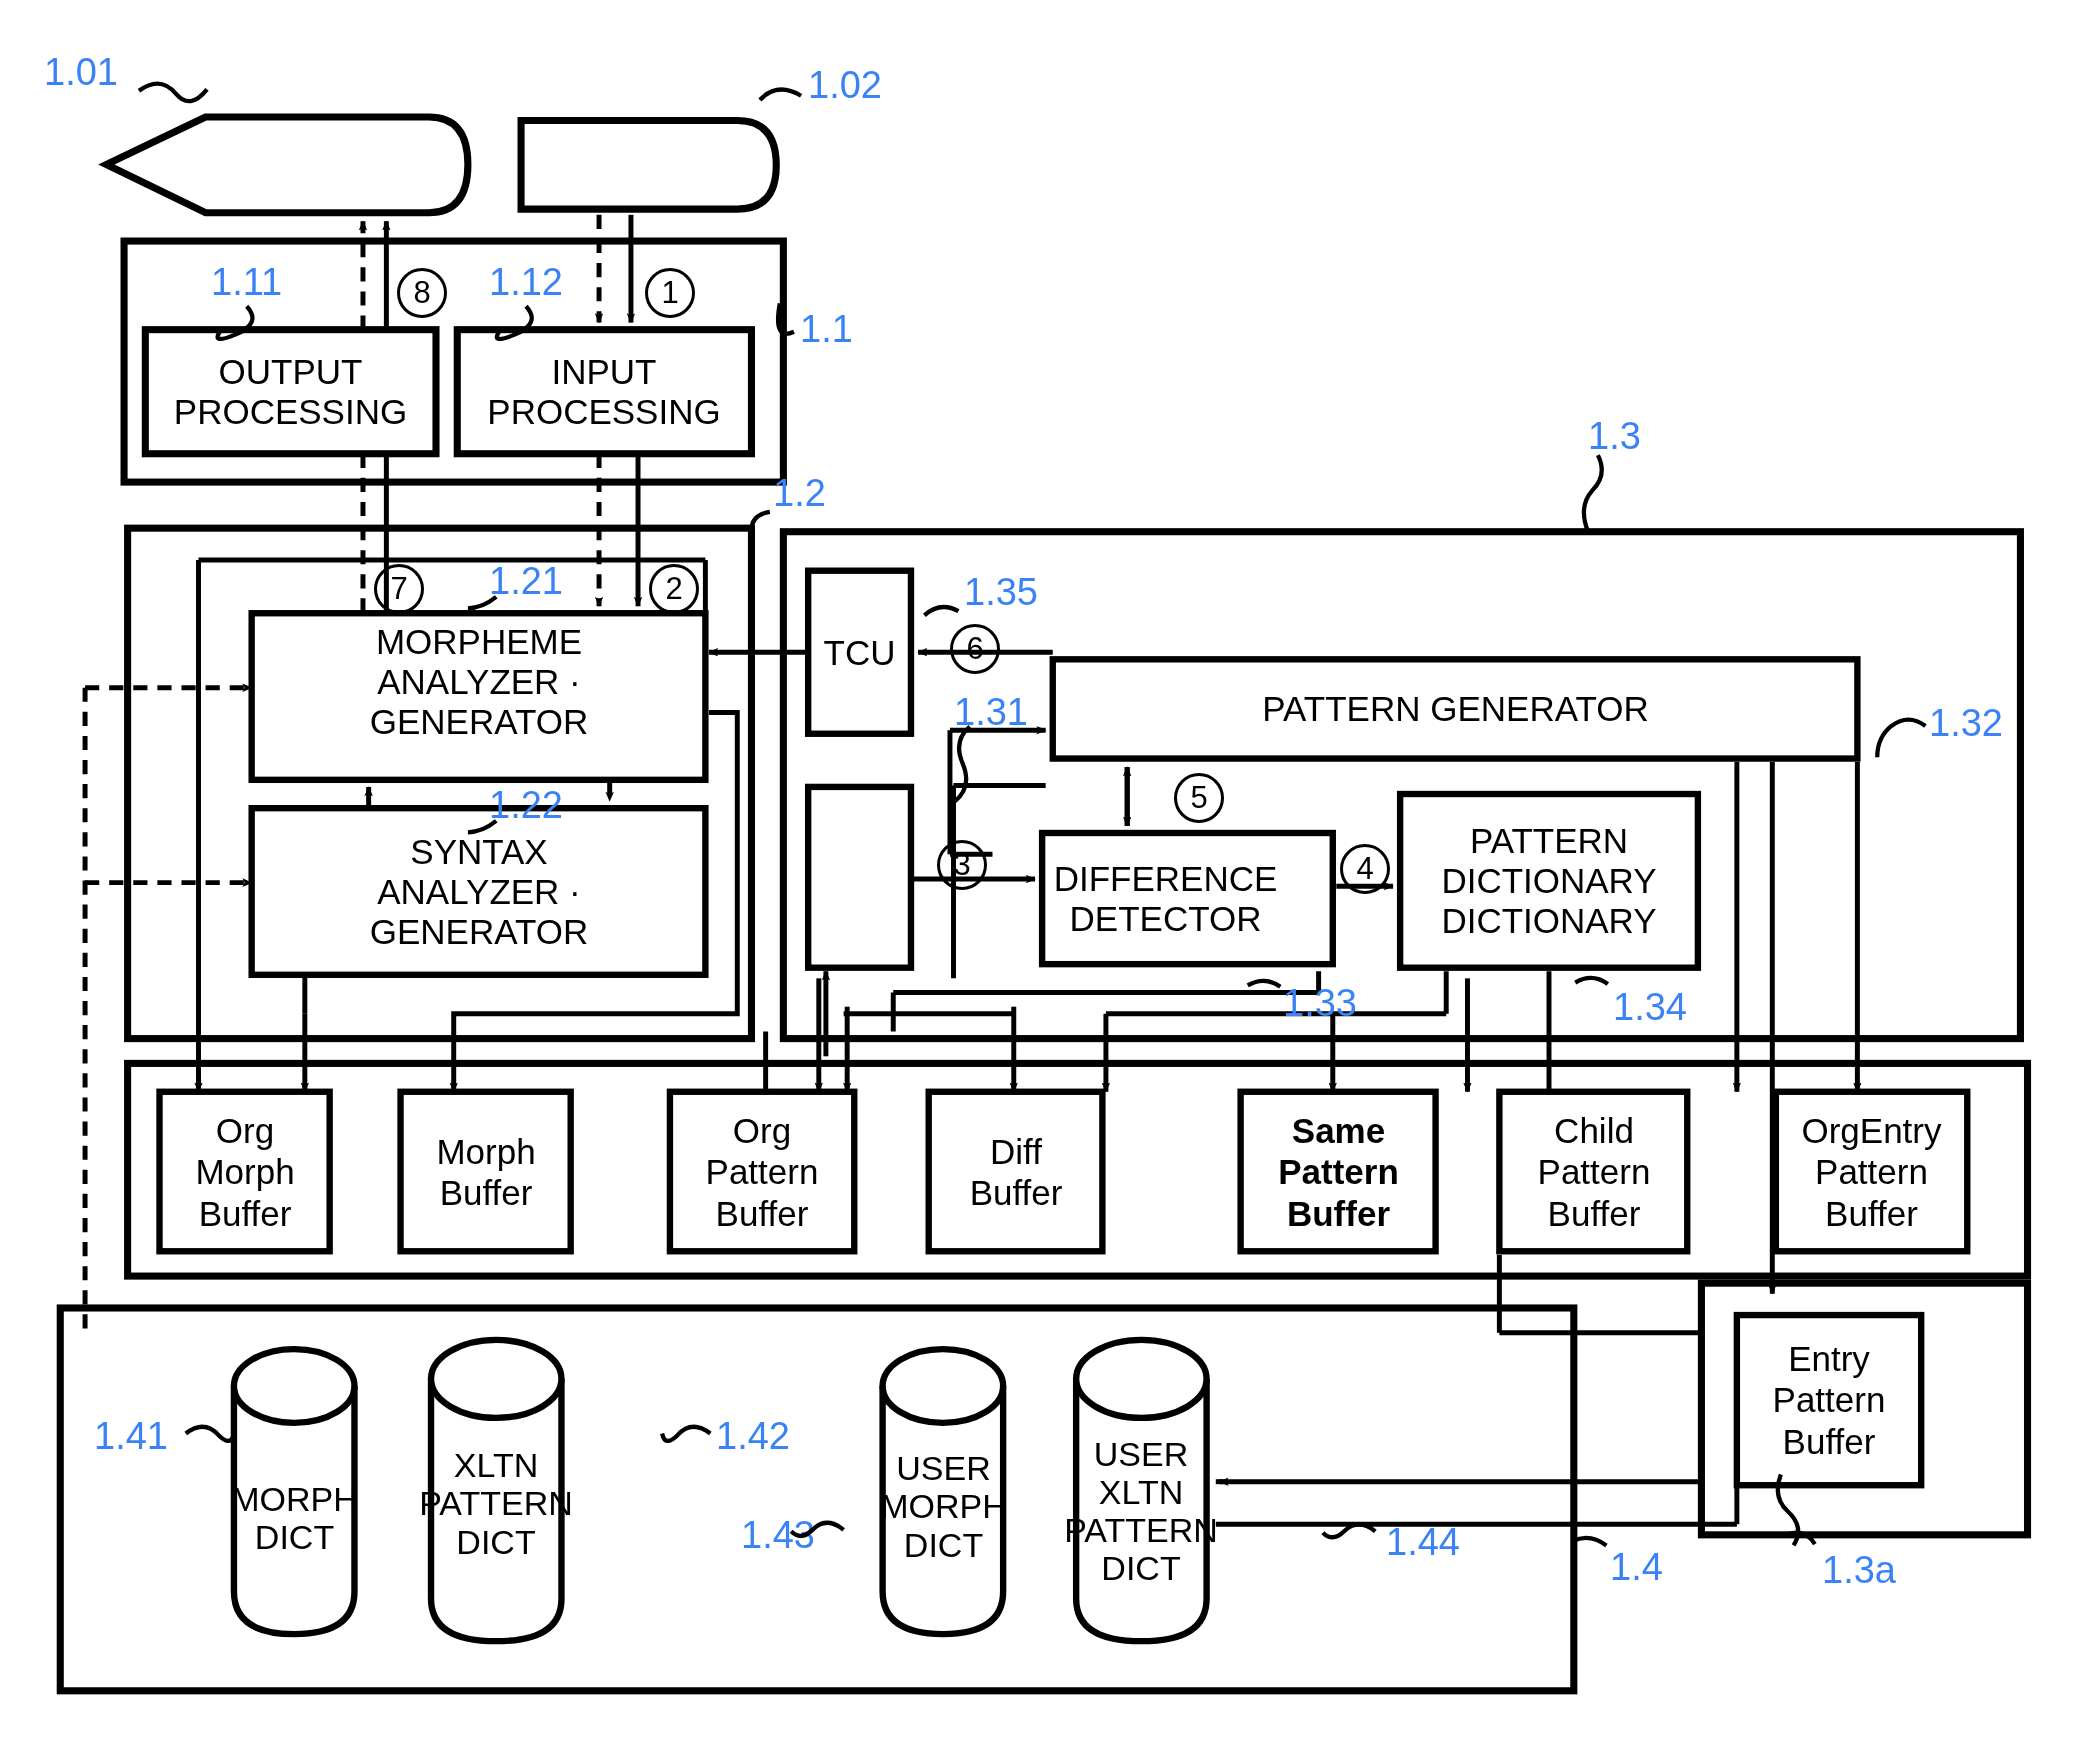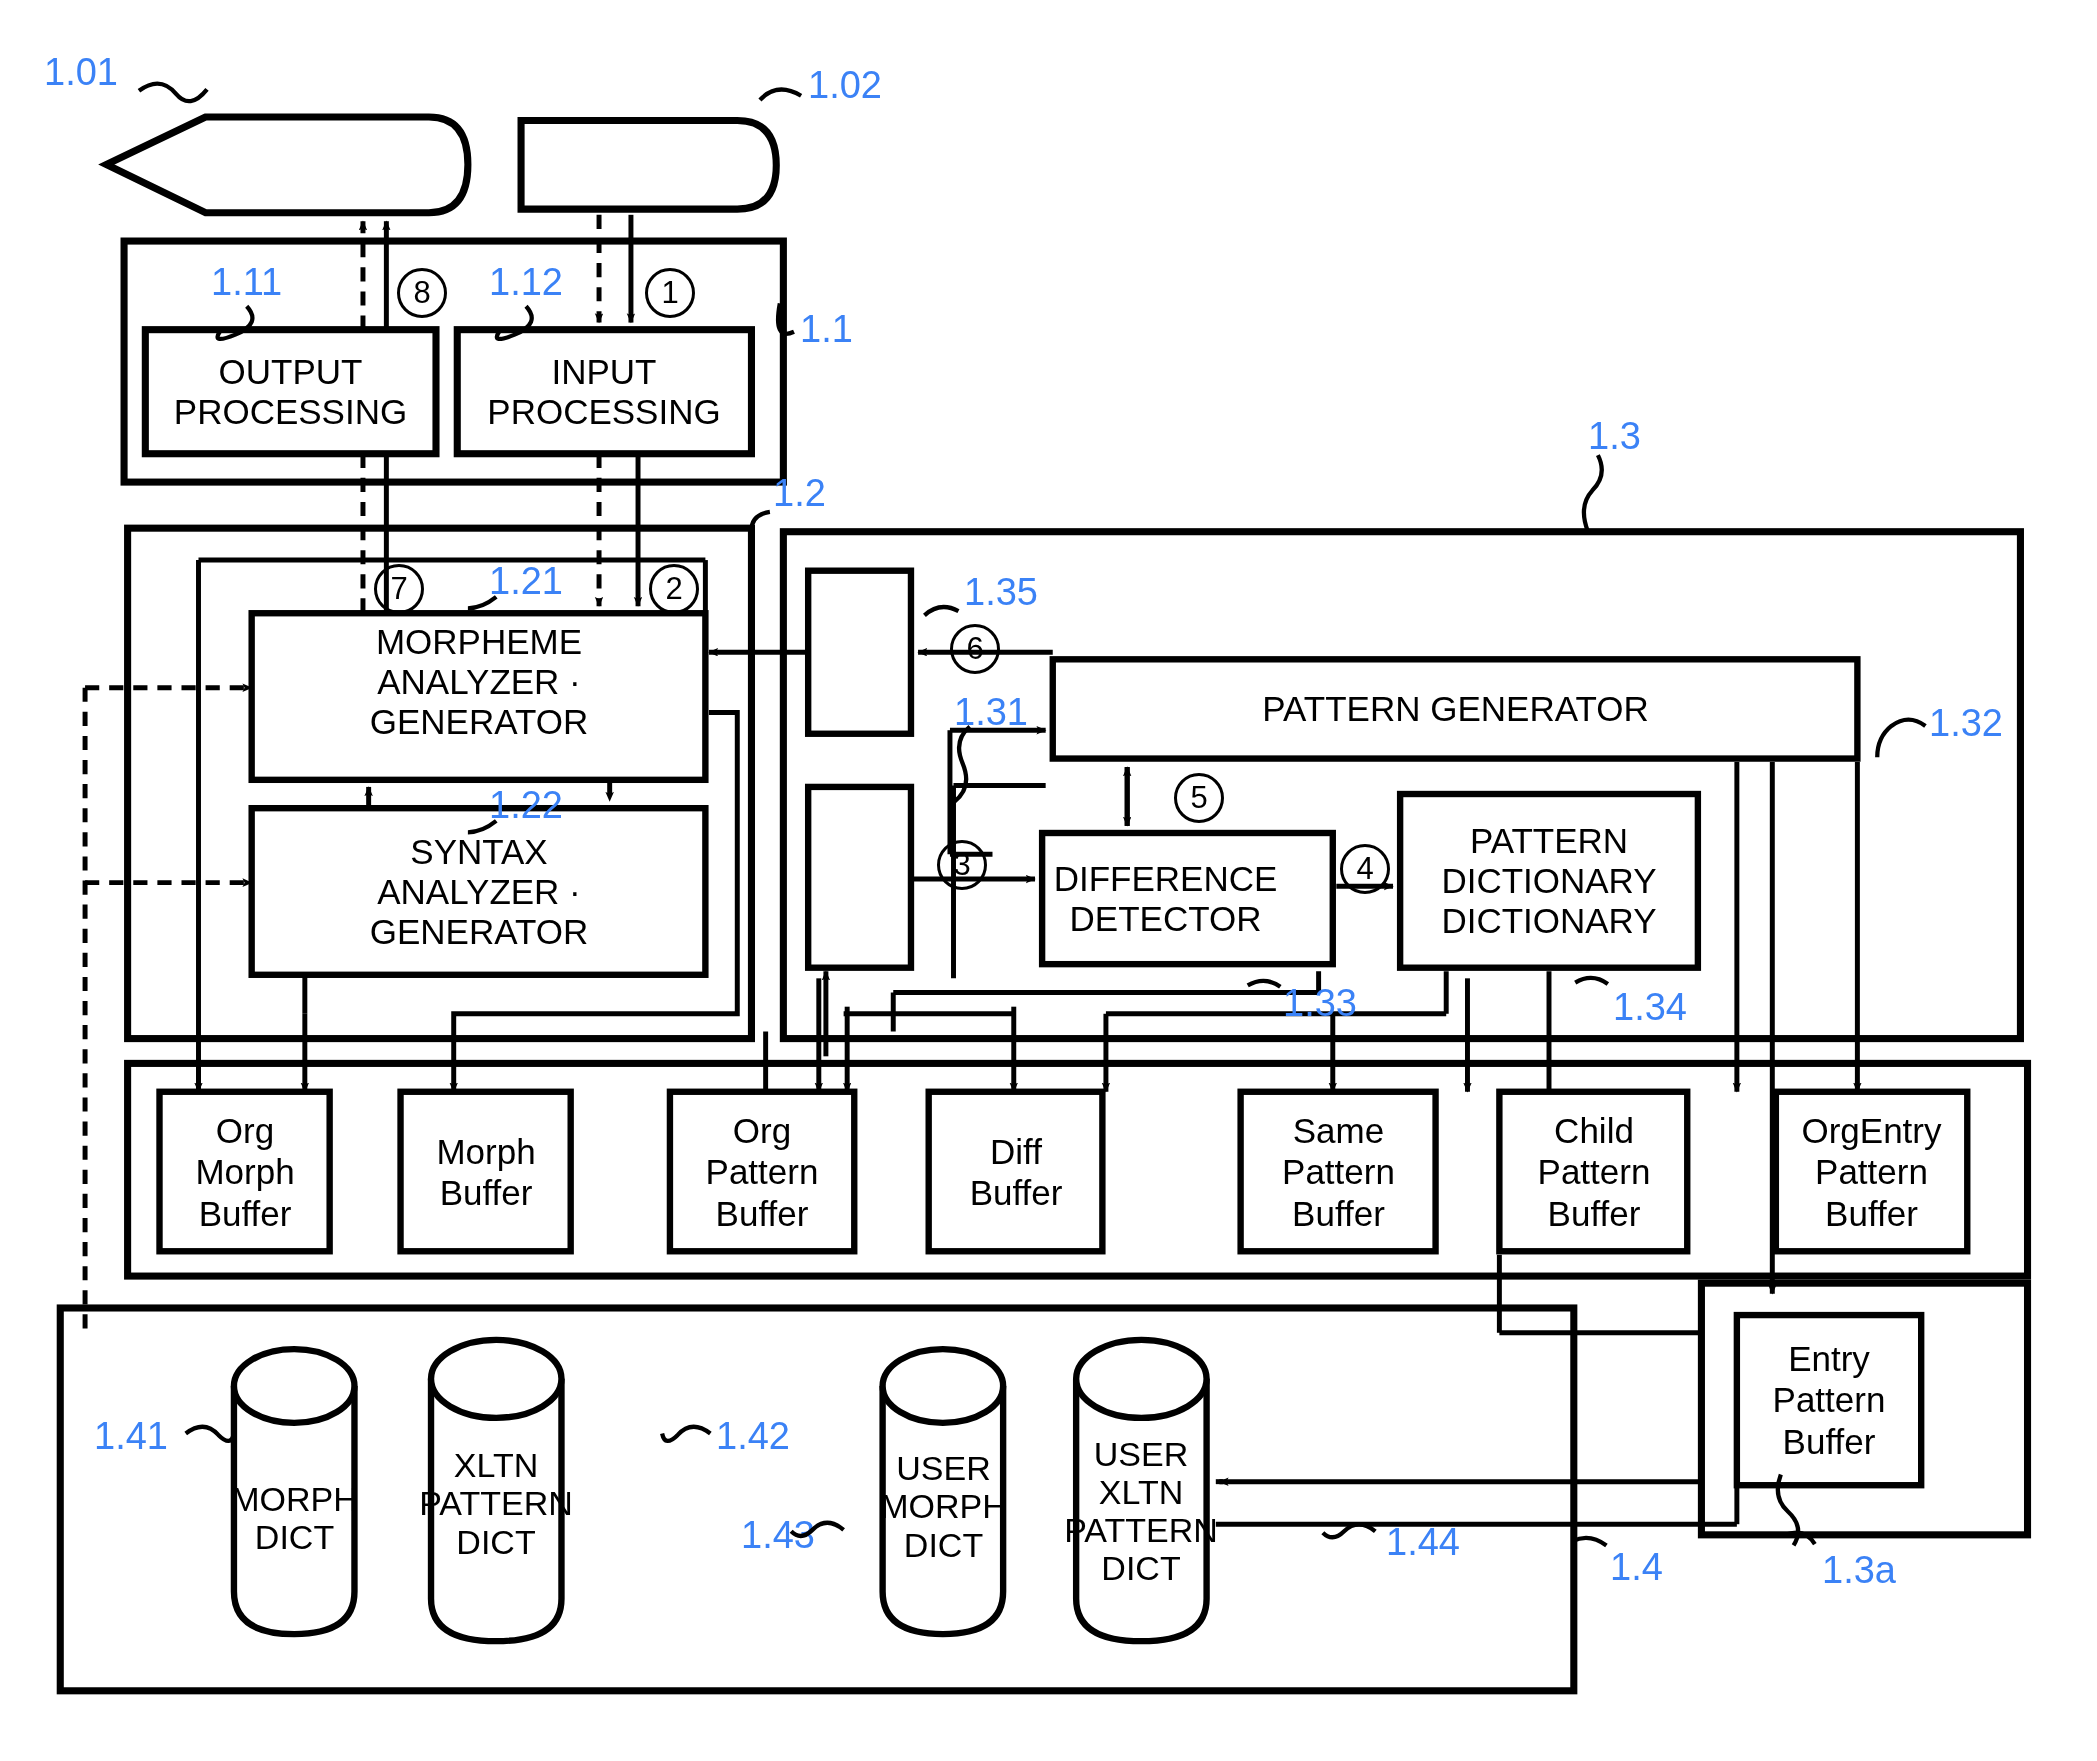--- a/index.html
+++ b/index.html
@@ -241,20 +241,23 @@
   </div>
 
   <div class="ctrbox" style="left:252px;top:808px;width:454px;height:167px;">
     <div class="boxtxt">
       <div>SYNTAX</div>
       <div>ANALYZER ·</div>
       <div>GENERATOR</div>
     </div>
   </div>
 
+  <div class="ctrbox" style="left:808px;top:571px;width:103px;height:163px;">
+    <div class="boxtxt">TCU</div>
+  </div>
 
 
   <div class="ctrbox" style="left:1053px;top:659px;width:805px;height:99px;">
     <div class="boxtxt">PATTERN GENERATOR</div>
   </div>
 
   <div class="ctrbox" style="left:1020px;top:833px;width:291px;height:131px;align-items:center;">
     <div class="boxtxt">
       <div>DIFFERENCE</div>
       <div>DETECTOR</div>
@@ -288,21 +291,21 @@
         <div>Pattern</div>
         <div>Buffer</div>
     </div>
   </div>
   <div class="ctrbox" style="left:929px;top:1092px;width:174px;height:160px;">
     <div class="buftxt">
       <div>Diff</div>
         <div>Buffer</div>
     </div>
   </div>
-  <div class="ctrbox" style="left:1241px;top:1092px;width:195px;height:160px;">
+  <div class="ctrbox" style="left:1241px;top:1092px;width:195px;height:160px;font-weight:bold;">
     <div class="buftxt">
       <div>Same</div>
         <div>Pattern</div>
         <div>Buffer</div>
     </div>
   </div>
   <div class="ctrbox" style="left:1500px;top:1092px;width:188px;height:160px;">
     <div class="buftxt">
       <div>Child</div>
         <div>Pattern</div>

